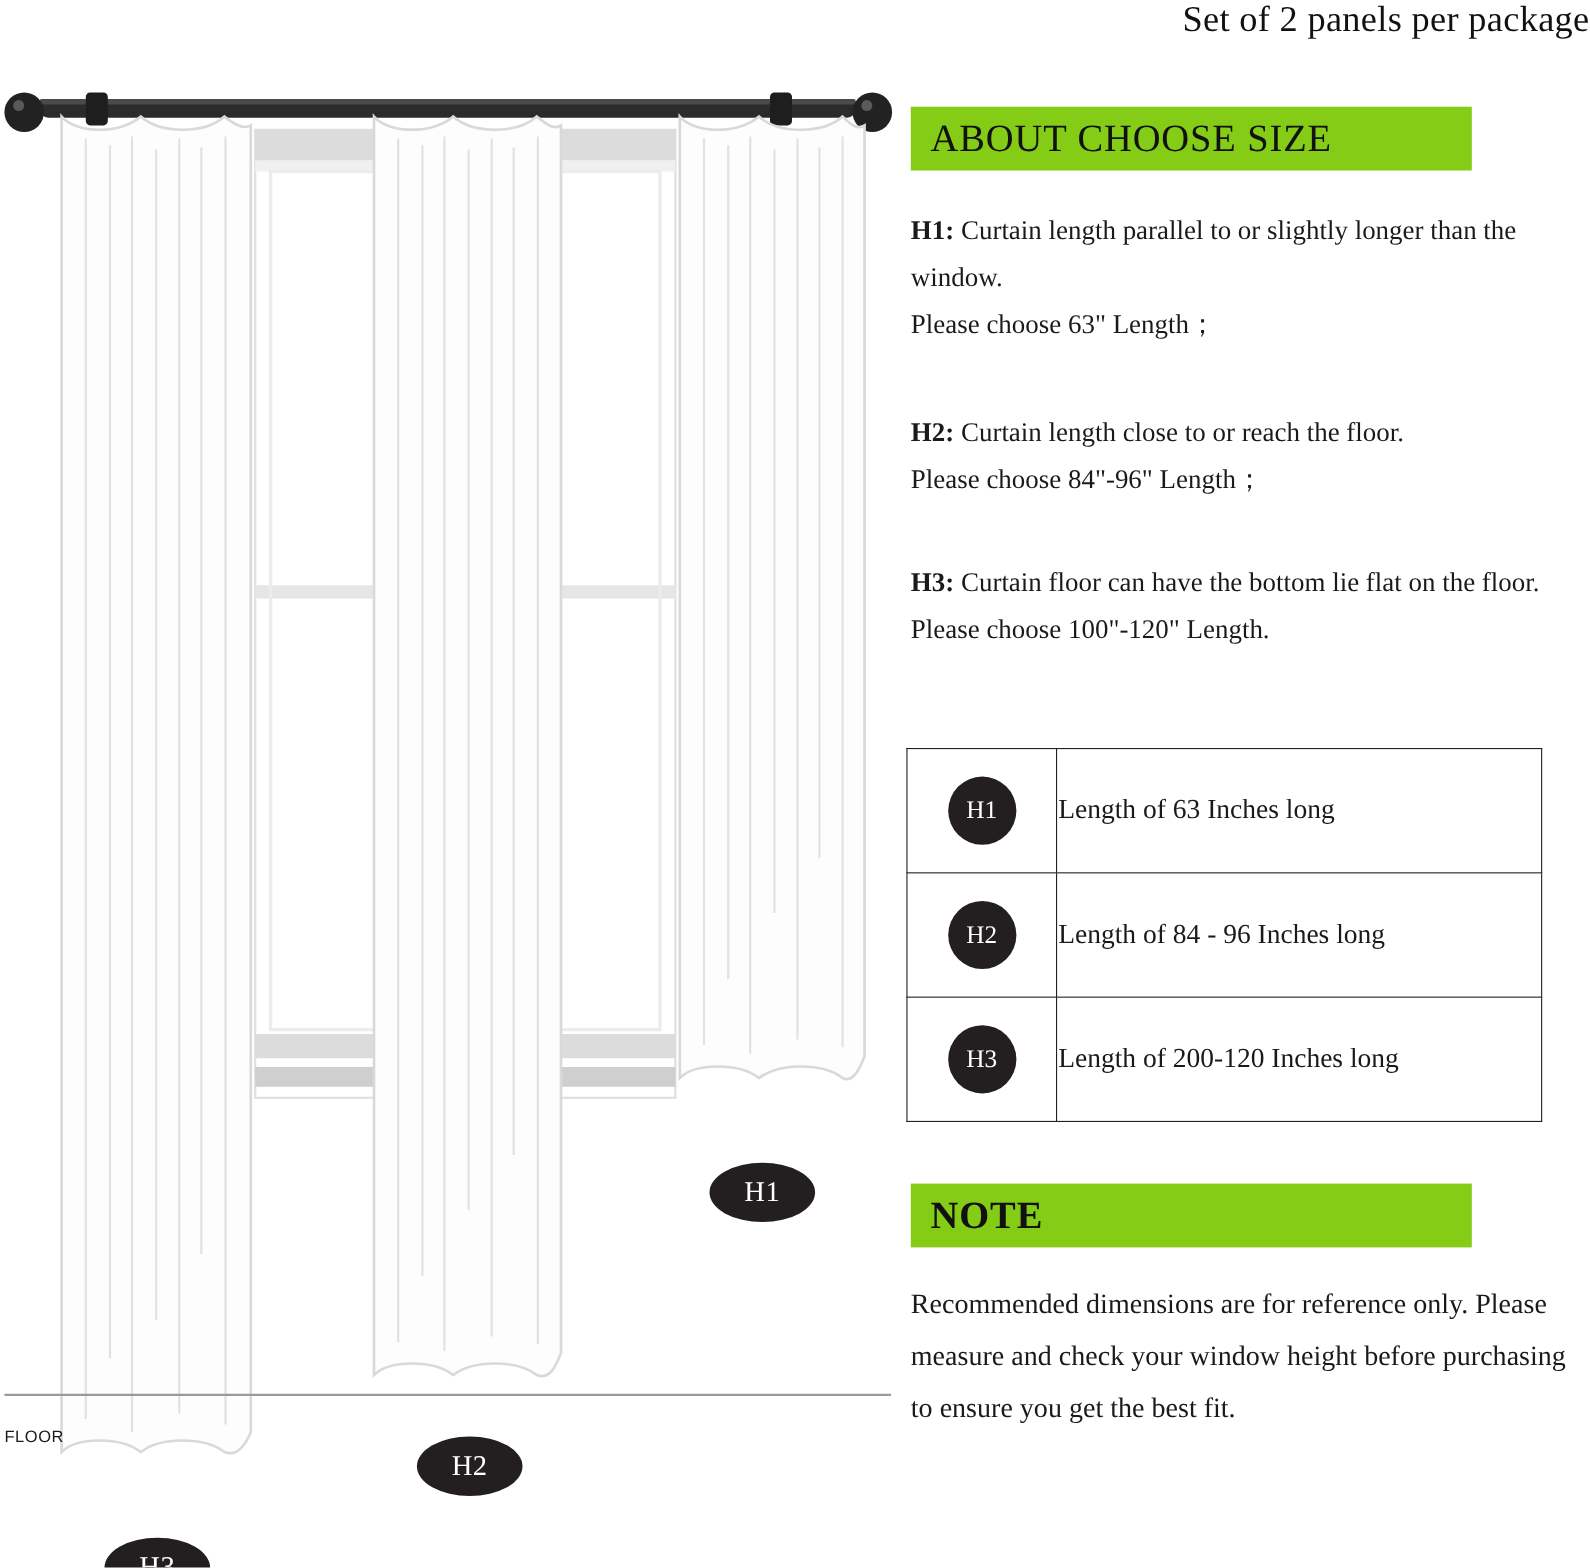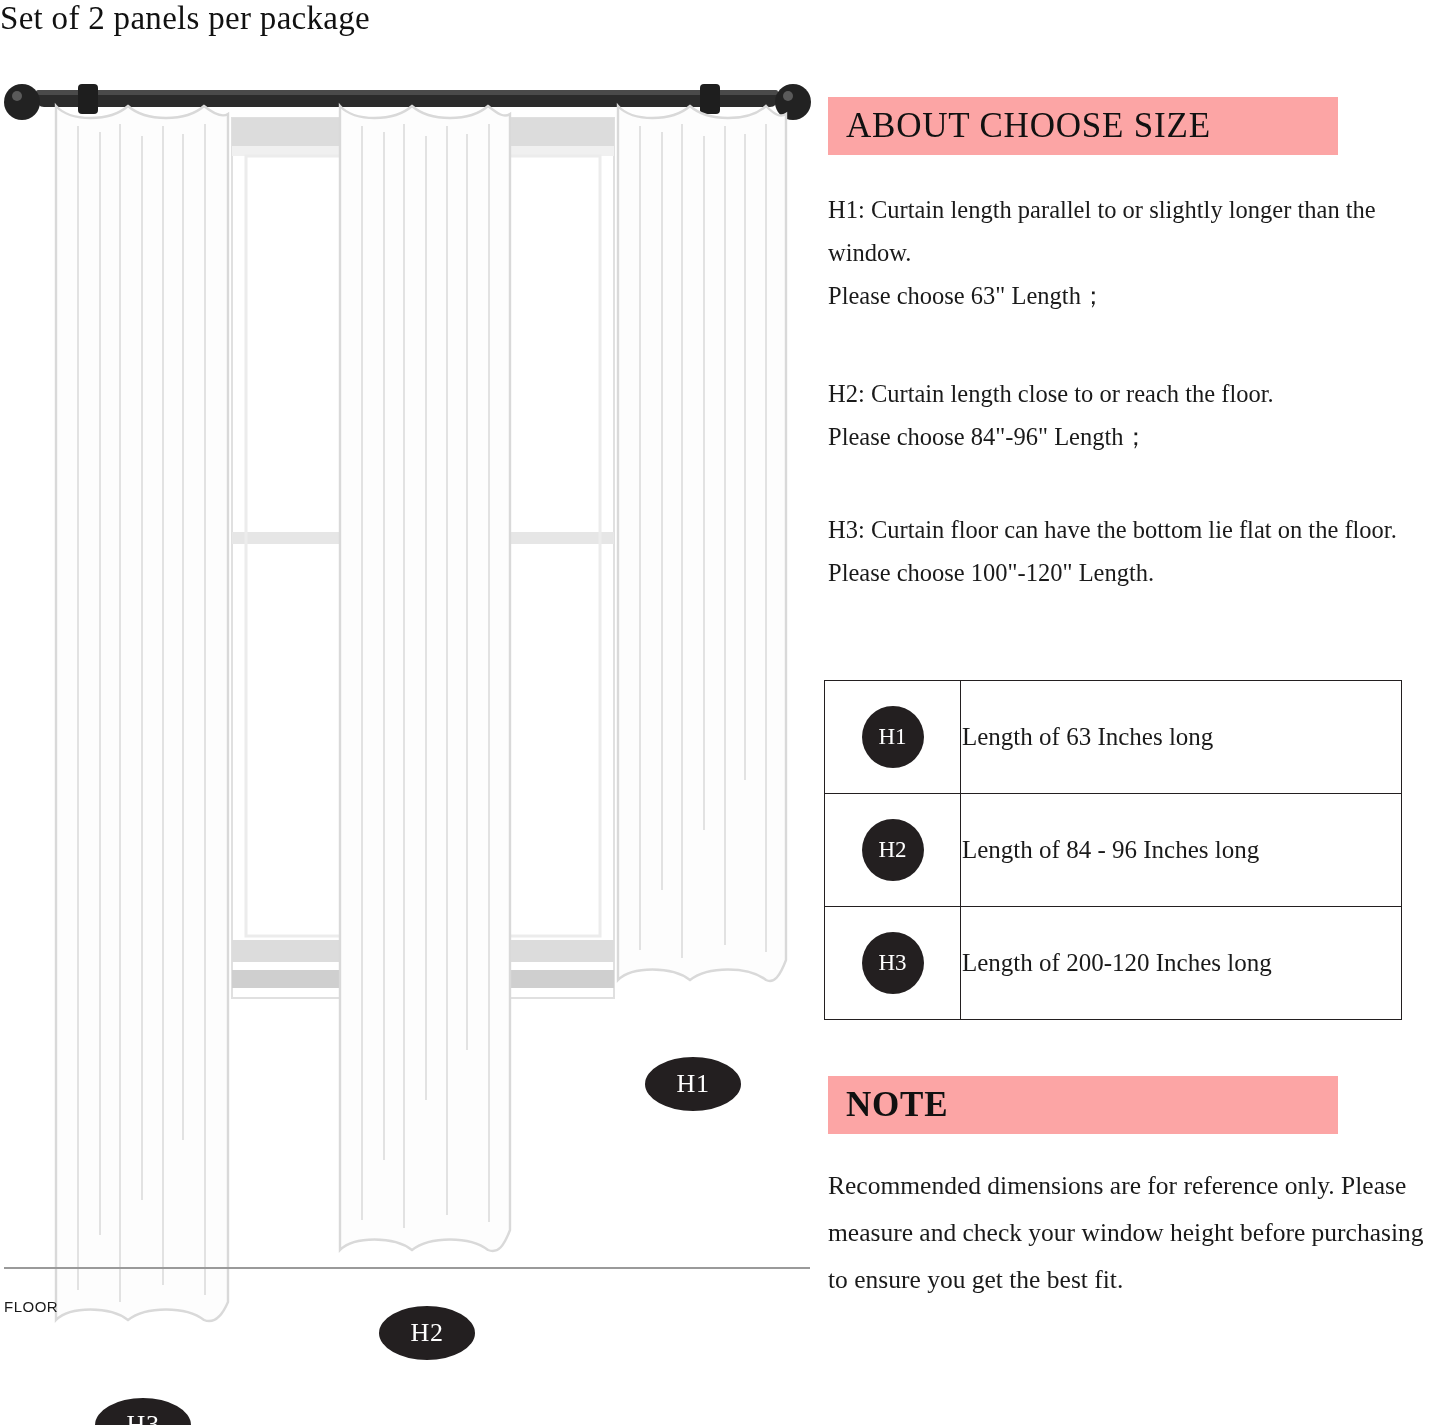--- a/index.html
+++ b/index.html
@@ -21,21 +21,21 @@
     width: 1445px;
     height: 1425px;
   }
 
   
   .header-title {
     position: absolute;
     left: 0;
     top: 0;
     width: 1445px;
-    text-align: left;
+    text-align: right;
     font-size: 33px;
     letter-spacing: 0.3px;
     color: #111;
     font-family: "Liberation Serif", serif;
   }
 
   
   .illustration {
     position: absolute;
     left: 0;
@@ -76,21 +76,21 @@
   .right-col {
     position: absolute;
     left: 822px;
     top: 0;
     width: 623px;
     height: 1425px;
   }
 
   .section-head {
     position: absolute;
-    background: #fca5a5;
+    background: #84cc16;
     display: flex;
     align-items: center;
     padding-left: 18px;
     box-sizing: border-box;
     font-size: 35px;
     letter-spacing: 0.8px;
     color: #111;
     font-family: "Liberation Serif", serif;
   }
   #about-head { left: 6px; top: 97px; width: 510px; height: 58px; }
@@ -98,21 +98,21 @@
 
   .para {
     position: absolute;
     left: 6px;
     width: 620px;
     font-size: 24.5px;
     line-height: 43px;
     color: #1a1a1a;
     font-family: "Liberation Serif", serif;
   }
-  .para b { font-weight: normal; }
+  .para b { font-weight: bold; }
   #p-h1 { top: 188px; }
   #p-h2 { top: 372px; }
   #p-h3 { top: 508px; }
   #p-note { top: 1162px; width: 600px; line-height: 47px; font-size: 25.5px; font-family: Liberation Serif, serif; }
 
   
   .size-table {
     position: absolute;
     left: 2px;
     top: 680px;

